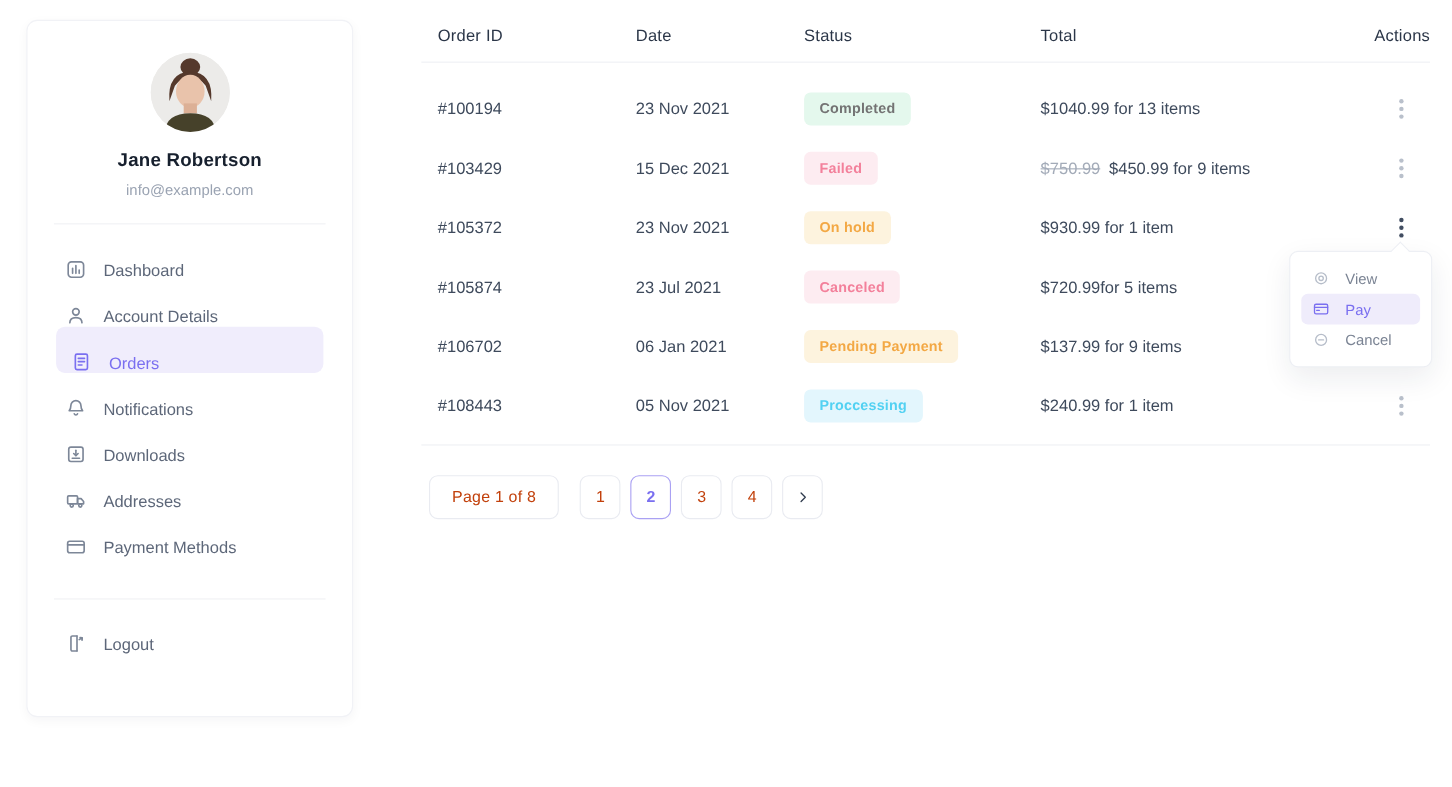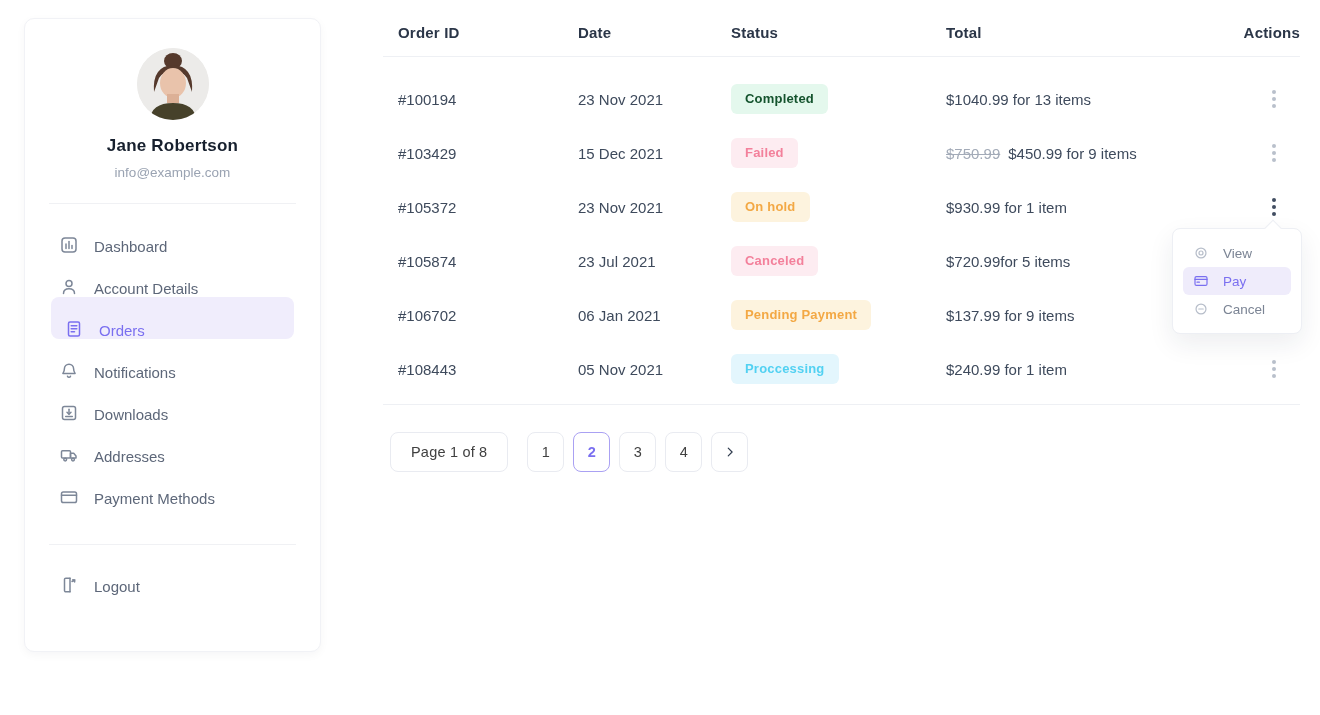--- a/index.html
+++ b/index.html
@@ -23,49 +23,49 @@
   .menu-item svg { flex:0 0 20px; stroke:#7d8798; fill:none; stroke-width:1.5;
     stroke-linecap:round; stroke-linejoin:round; }
   .menu-item.active { background:#f0edfc; border-radius:8px; padding-left:13px;
     color:#7a6ff0; }
   .menu-item.active svg { stroke:#7a6ff0; }
   .logout-row { margin:8px 26px 0; }
 
   
   .content { position:absolute; left:383px; top:0; width:917px; }
   .thead { display:flex; align-items:center; height:57px; padding-top:8px;
-    border-bottom:1px solid #eef0f4; font-size:15px; font-weight:700; color:#2b3648;
+    border-bottom:1px solid #eef0f4; font-size:15px; font-weight:400; color:#2b3648;
     letter-spacing:.2px; }
   .c1 { width:195px; padding-left:15px; }
   .c2 { width:153px; }
   .c3 { width:215px; }
   .c4 { flex:1; }
   .c5 { width:60px; display:flex; justify-content:flex-end; padding-right:18px; }
   .tbody { padding-top:15px; }
   .t-row { display:flex; align-items:center; height:54px; font-size:15px;
     color:#3e4a5c; }
   .badge { display:inline-block; height:30px; line-height:30px; padding:0 14px;
     border-radius:6px; font-size:13px; font-weight:700; letter-spacing:.2px; }
-  .badge-completed  { background:#e4f8ed; color:#14532d; }
+  .badge-completed  { background:#e4f8ed; color:#737373; }
   .badge-failed     { background:#fdecf1; color:#f3809b; }
   .badge-onhold     { background:#fdf3de; color:#f3a844;text-align:center; }
   .badge-canceled   { background:#fdecf1; color:#f3809b; }
   .badge-pending    { background:#fdf3de; color:#f3a844; }
   .badge-processing { background:#e3f6fd; color:#52d1f2; }
   .old-price { color:#a3abb8; text-decoration:line-through; margin-right:8px; }
   .kebab { display:inline-flex; flex-direction:column; gap:3px; padding:6px;
     cursor:pointer; }
   .kebab i { width:4px; height:4px; border-radius:50%; background:#b9c0cb; }
   .kebab.open i { background:#414d61; }
   .bottom-divider { border:none; border-top:1px solid #eef0f4; margin-top:8px; }
 
   
   .pagination { display:flex; align-items:center; margin:27px 0 0 7px; gap:9px; }
   .pg-btn { height:40px; border:1px solid #e9ebf1; border-radius:8px; background:#fff;
-    color:#404040; font-size:14.5px; display:flex; align-items:center;
+    color:#c2410c; font-size:14.5px; display:flex; align-items:center;
     justify-content:center; cursor:pointer; font-family:inherit; }
   .pg-summary { padding:0 20px; margin-right:10px; letter-spacing:.2px; }
   .pg-num { width:37px; }
   .pg-num.active { border:1px solid #aaa1f3; color:#7a6ff0; font-weight:700; }
   .pg-next svg { stroke:#2f3b4d; fill:none; stroke-width:1.7; stroke-linecap:round;
     stroke-linejoin:round; }
 
   
   .action-menu { position:absolute; left:1172px; top:228px; width:130px;
     background:#fff; border:1px solid #edeff4; border-radius:8px; z-index:10;

